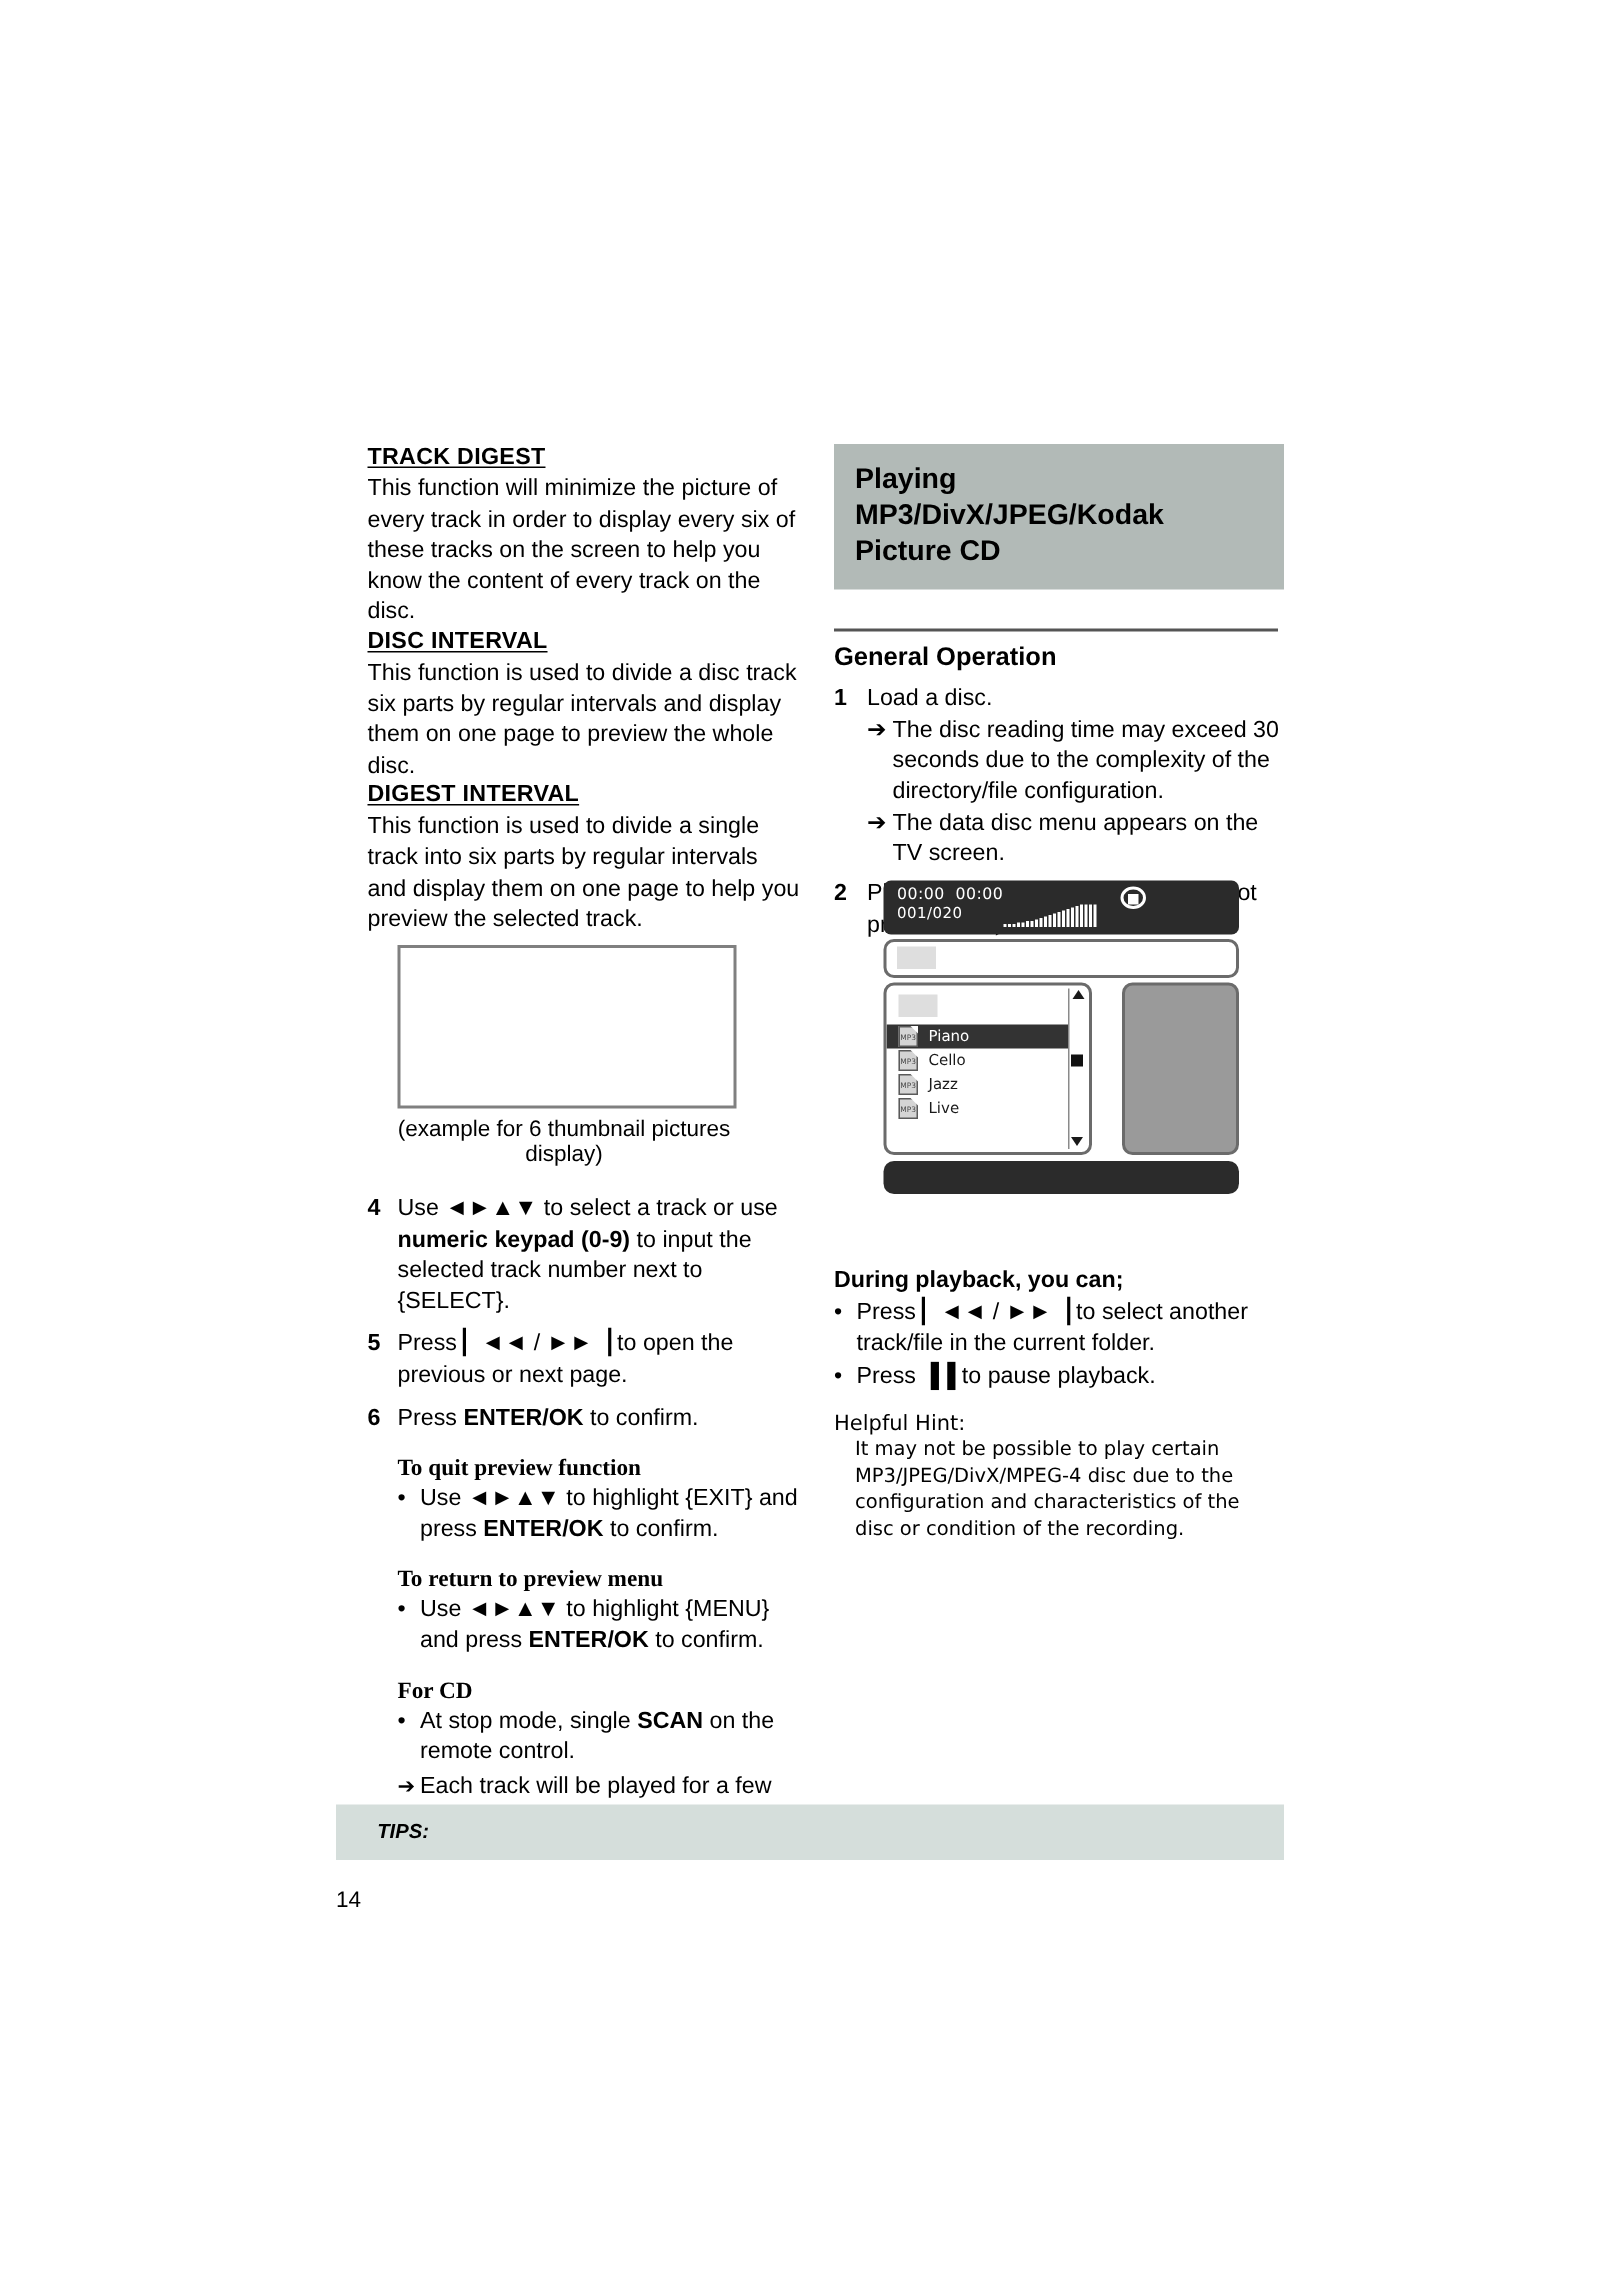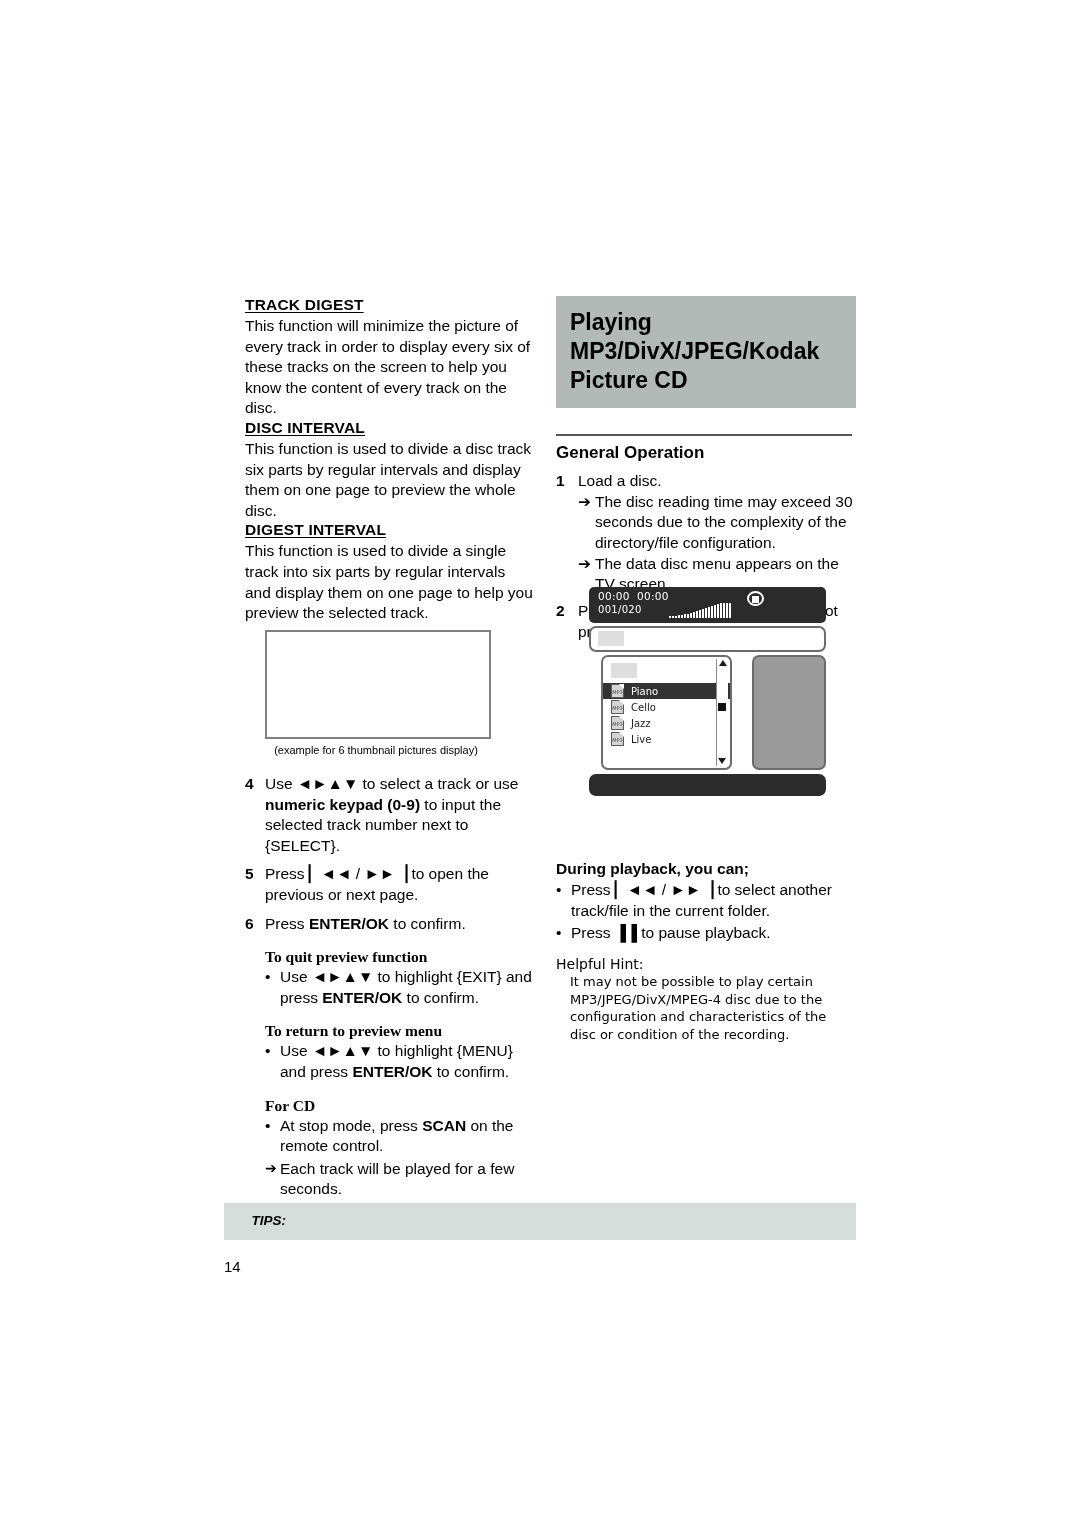--- a/index.html
+++ b/index.html
@@ -75,21 +75,21 @@
   
   .thumb-box {
     margin-top: 6px;
     width: 222px;
     height: 105px;
     border: 2px solid #808080;
     background: #fff;
     margin-left: 20px;
   }
   .thumb-caption {
-    font-size: 11px;
+    font-size: 15px;
     text-align: center;
     margin-top: 5px;
     width: 262px;
   }
 
   
   .step {
     display: flex;
     font-size: 15.5px;
     line-height: 1.33;
@@ -133,21 +133,21 @@
   b, .bold { font-weight: bold; }
 
   
   .band {
     background: #b2bab7;
     padding: 12px 14px 14px 14px;
     width: 272px;
     box-sizing: content-box;
   }
   .band-title {
-    font-size: 23px;
+    font-size: 19px;
     font-weight: bold;
     line-height: 1.25;
     margin: 0;
   }
   .divider-rule {
     margin-top: 26px;
     height: 2px;
     background: #555;
     width: 296px;
   }
@@ -247,21 +247,20 @@
     position: absolute;
     left: 7px; top: 3px;
     width: 26px; height: 15px;
     background: #dedede;
   }
 
   .tv-mid {
     margin-top: 3px;
     display: flex;
     gap: 20px;
-    margin-left: 12px;
   }
   .tv-list {
     width: 147px;
     height: 115px;
     border: 2px solid #6b6b6b;
     border-radius: 7px;
     background: #fff;
     position: relative;
     box-sizing: border-box;
     overflow: hidden;
@@ -457,21 +456,21 @@
 
     <div class="sub-head">To return to preview menu</div>
     <div class="bullet-row">
       <span class="bullet-mark">•</span>
       <span class="bullet-body"><span>Use </span><b class="nowrap">◄►▲▼</b><span> to highlight {MENU} and press </span><b>ENTER/OK</b><span> to confirm.</span></span>
     </div>
 
     <div class="sub-head">For CD</div>
     <div class="bullet-row">
       <span class="bullet-mark">•</span>
-      <span class="bullet-body"><span>At stop mode, press </span><b>SCAN</b><span> on the remote control.</span></span>
+      <span class="bullet-body"><span>At stop mode, single </span><b>SCAN</b><span> on the remote control.</span></span>
     </div>
     <div class="arrow-row">
       <span class="arrow-mark">➔</span>
       <span class="bullet-body">Each track will be played for a few seconds.</span>
     </div>
 
   </div>
 
   <div class="col-right">
 

